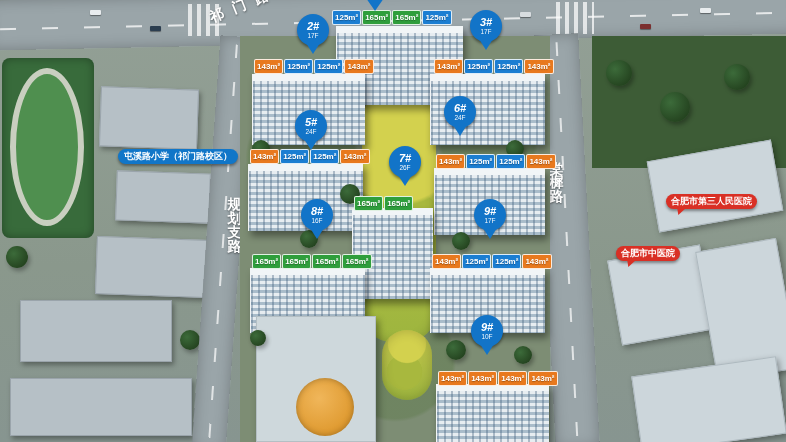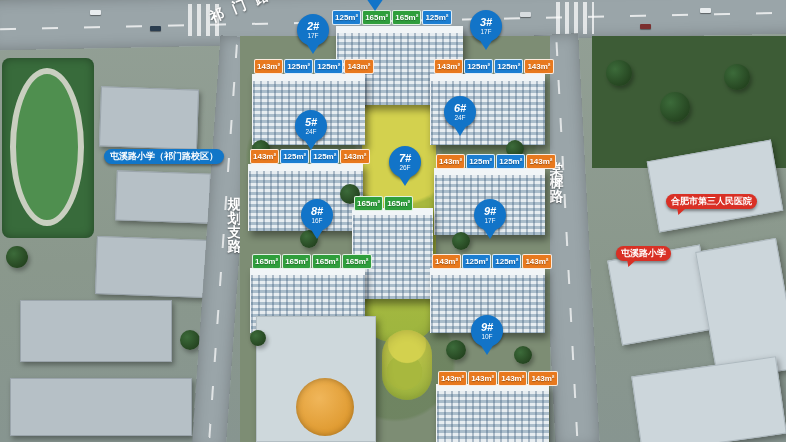--- a/index.html
+++ b/index.html
@@ -215,17 +215,17 @@
       <div class="pin abs" style="left: 474px; top: 199px; background: rgb(18, 116, 200);">
         <span class="plabel">9#</span>
         <span class="pfloors">17F</span>
       </div>
       <div class="pin abs" style="left: 471px; top: 315px; background: rgb(18, 116, 200);">
         <span class="plabel">9#</span>
         <span class="pfloors">10F</span>
       </div>
     </div>
 
-  <div class="abs pill" id="school-pill" style="left: 104px; top: 149px; background: rgb(17, 118, 200);">屯溪路小学（祁门路校区）</div>
+  <div class="abs pill" id="school-pill" style="left: 118px; top: 149px; background: rgb(17, 118, 200);">屯溪路小学（祁门路校区）</div>
   <div class="abs bubble" id="hospital1" style="left: 666px; top: 194px; background: rgb(217, 48, 37); --bubble: #d93025;">合肥市第三人民医院</div>
-  <div class="abs bubble" id="hospital2" style="left: 616px; top: 246px; background: rgb(217, 48, 37); --bubble: #d93025;">屯溪路小学</div>
+  <div class="abs bubble" id="hospital2" style="left: 616px; top: 246px; background: rgb(217, 48, 37); --bubble: #d93025;">合肥市中医院</div>
 
 </div>
 
 </body></html>

